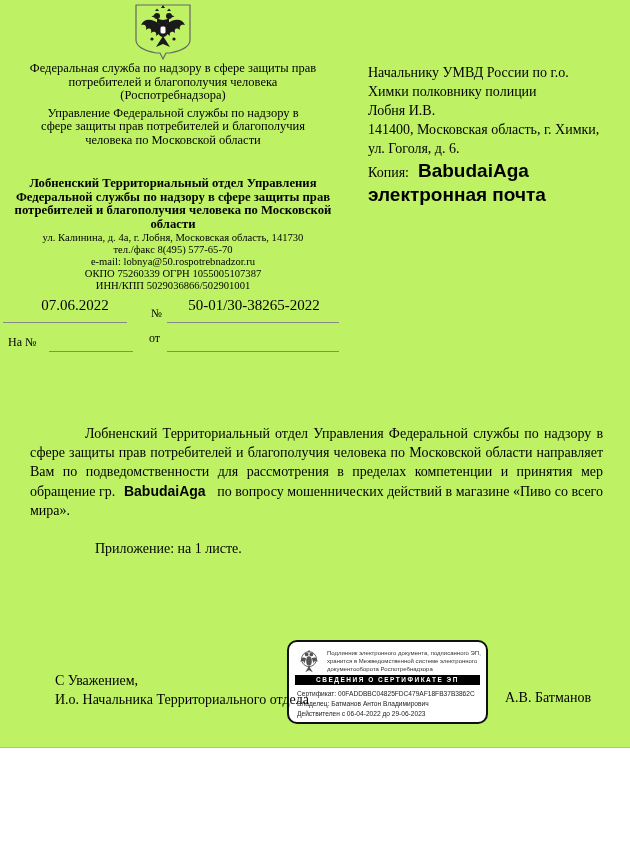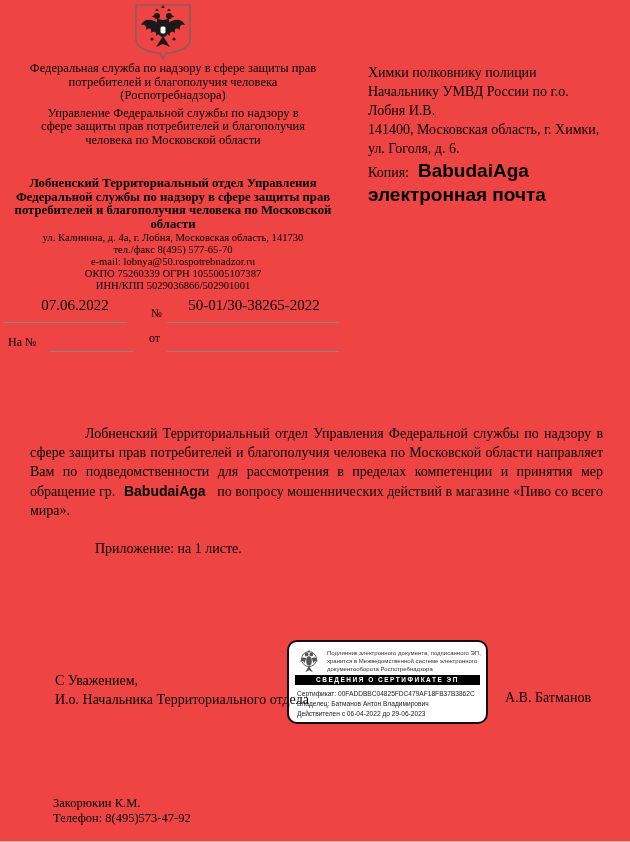--- a/index.html
+++ b/index.html
@@ -1,21 +1,21 @@
 <!DOCTYPE html>
 <html><head>
 <meta charset="utf-8">
 <style>
   * { margin: 0; padding: 0; box-sizing: border-box; }
   html, body { background: #fff; }
   .page {
     position: relative;
     width: 630px;
-    height: 842px;
-    background: #ef4444;
+    height: 748px;
+    background: #bef264;
     font-family: "Liberation Serif", "DejaVu Serif", serif;
     color: #000;
     overflow: hidden;
     border-bottom: 1px solid #b5b5b5;
   }
   .abs { position: absolute; }
   .nowrap { white-space: nowrap; }
 
   
   .coat { left: 130px; top: 3px; width: 66px; height: 58px; }
@@ -131,22 +131,22 @@
     <div class="org-contacts">
       <div class="nowrap">ул. Калинина, д. 4а, г. Лобня, Московская область, 141730</div>
       <div class="nowrap">тел./факс 8(495) 577-65-70</div>
       <div class="nowrap">e-mail: lobnya@50.rospotrebnadzor.ru</div>
       <div class="nowrap">ОКПО 75260339  ОГРН 1055005107387</div>
       <div class="nowrap">ИНН/КПП 5029036866/502901001</div>
     </div>
   </div>
 
   <div class="abs recipient">
+    <div>Начальнику УМВД России по г.о.</div>
     <div>Химки полковнику полиции</div>
-    <div>Начальнику УМВД России по г.о.</div>
     <div>Лобня И.В.</div>
     <div>141400, Московская область, г. Химки,</div>
     <div>ул. Гоголя, д. 6.</div>
   </div>
   <div class="abs copy-row">
     <span class="copy-label">Копия:</span>
     <span class="bold-sans copy-name">BabudaiAga</span>
   </div>
   <div class="abs bold-sans copy-line2">электронная почта</div>
 

